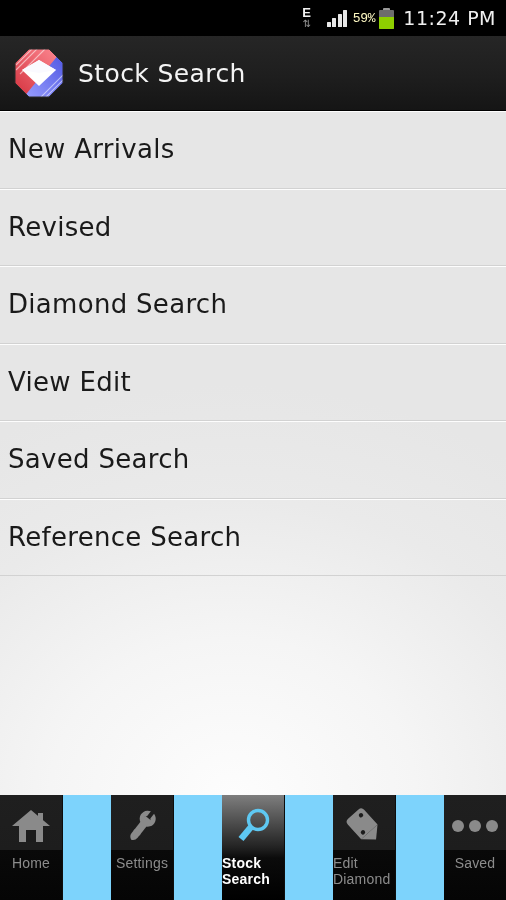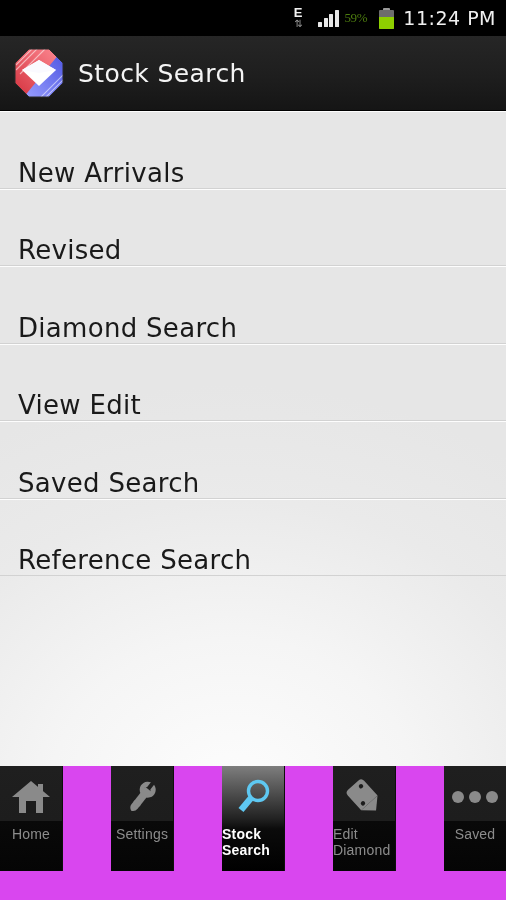--- a/index.html
+++ b/index.html
@@ -48,22 +48,22 @@
   #signal-icon i {
     display:block; width:4px; margin-right:1.5px;
     background:#e8e8e8; border-radius:0.5px;
   }
   #signal-icon i:nth-child(1){ height:5px; }
   #signal-icon i:nth-child(2){ height:9px; }
   #signal-icon i:nth-child(3){ height:13px; }
   #signal-icon i:nth-child(4){ height:17px; }
 
   #battery-pct {
-    font-family:Liberation Serif, serif;
-    font-size:13px; color:#4d7c0f; margin-right:12px;
+    font-family:Liberation Mono, monospace;
+    font-size:13px; color:#fef9c3; margin-right:4px;
     letter-spacing:-0.3px;
   }
 
   
   #battery-icon {
     position:relative; width:15px; height:21px;
     margin-right:9px;
   }
   #battery-icon .b-cap {
     position:absolute; left:4px; top:0; width:7px; height:2px;
@@ -108,38 +108,38 @@
   #content {
     position:absolute; left:0; top:111px;
     width:506px; height:684px;
     background:
       radial-gradient(ellipse 95% 60% at 46% 100%, #fdfdfd 0%, #f5f5f5 38%, #eaeaea 72%, #e6e6e6 100%);
     overflow:hidden;
   }
   .list-row {
     position:relative;
     height:77.5px;
-    display:flex; align-items:flex-end;
-    padding-left:18px;
+    display:flex; align-items:center;
+    padding-left:8px;
     border-bottom:1px solid #d2d2d2;
     box-shadow:inset 0 1px 0 #fdfdfd;
   }
   .list-row .row-label {
     font-family:"DejaVu Sans", sans-serif;
     font-size:26px;
     color:#1a1a1a;
     letter-spacing:0.3px;
   }
   .list-row:last-child { border-bottom:1px solid #d2d2d2; }
 
   
   #tab-bar {
     position:absolute; left:0; bottom:0;
-    width:506px; height:134px;
-    background:#d946ef;
+    width:506px; height:105px;
+    background:#7dd3fc;
     display:flex;
     gap:48px;
   }
   .tab {
     position:relative;
     flex:1 1 0;
     height:105px;
     background:linear-gradient(#1f1f1f 0%, #1d1d1d 52%, #090909 52%, #050505 100%);
     display:flex; flex-direction:column; align-items:center;
     border-right:1px solid #0d0d0d;

